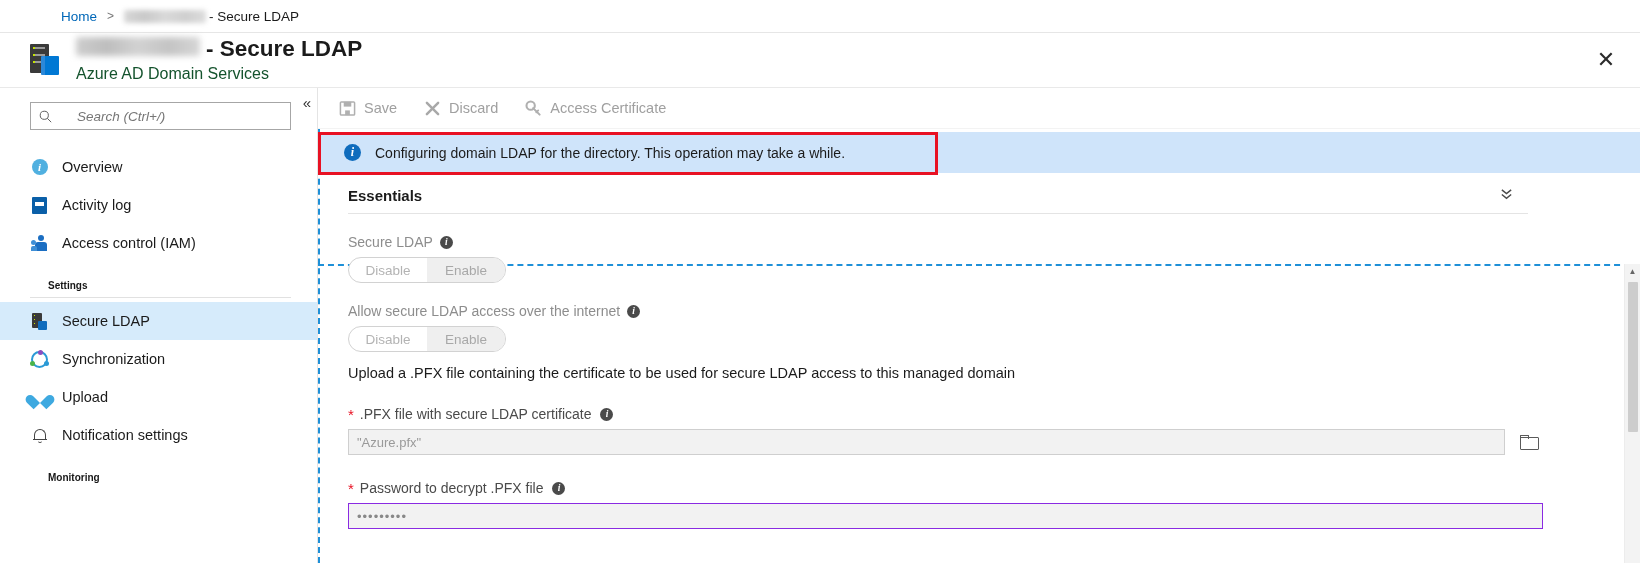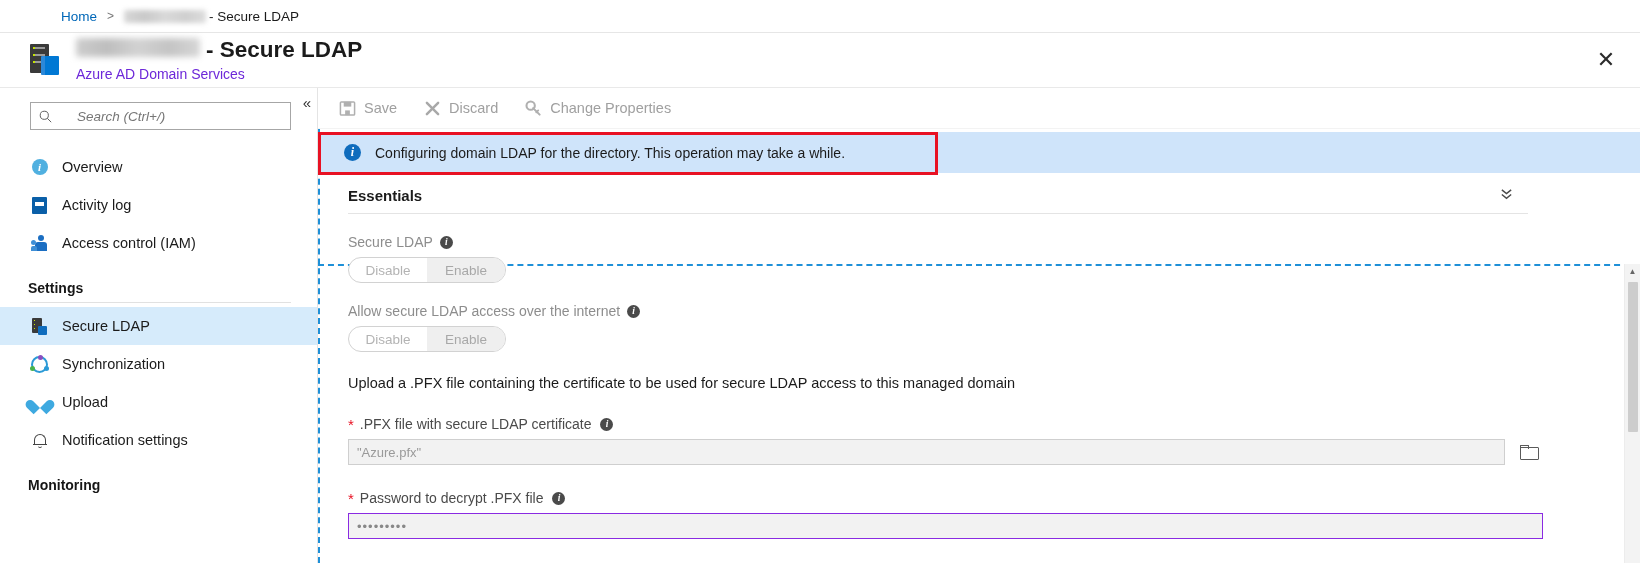--- a/index.html
+++ b/index.html
@@ -77,21 +77,21 @@
   }
   .title-redacted {
     display: inline-block;
     width: 124px; height: 19px;
     background: linear-gradient(90deg,#cdcdcd,#bebebe,#d2d2d2,#c4c4c4,#d6d6d6);
     filter: blur(3px);
     border-radius: 2px;
     margin-right: 6px;
   }
   .title-sub {
-    font-size: 14px; color: #6d28d9; margin-top: 5px;
+    font-size: 16px; color: #14532d; margin-top: 5px;
   }
   .close-x {
     position: absolute; right: 22px; top: 50%;
     transform: translateY(-50%);
     font-size: 22px; color: #2b2b2b; font-weight: 300;
     cursor: pointer; line-height: 1;
     width: 24px; text-align: center;
   }
 
   
@@ -140,22 +140,22 @@
   .menu-item.selected { background: #d6ebfb; }
   .menu-ico {
     width: 19px; height: 19px; flex: 0 0 19px;
     margin-right: 13px;
     position: relative;
     display: flex; align-items: center; justify-content: center;
   }
   .menu-label { white-space: nowrap; }
 
   .menu-group {
-    font-size: 14px; font-weight: 700; color: #161616;
-    padding-left: 28px; margin: 18px 0 6px 0;
+    font-size: 10px; font-weight: 700; color: #161616;
+    padding-left: 48px; margin: 18px 0 6px 0;
   }
   .menu-rule {
     height: 1px; background: #e1e1e1; margin: 0 26px 4px 30px;
   }
 
   
   .ic-info-circle {
     width: 16px; height: 16px; border-radius: 50%;
     background: #50b0e0; color: #fff;
     font-size: 11px; font-weight: 700; font-style: italic;
@@ -323,21 +323,21 @@
   .toggle .opt {
     flex: 1 1 50%;
     height: 100%;
     display: flex; align-items: center; justify-content: center;
     font-size: 13.5px; color: #b3b3b3;
     cursor: default;
   }
   .toggle .opt.active { background: #efefef; color: #a8a8a8; }
 
   .para {
-    margin-top: 23px;
+    margin-top: 13px;
     font-size: 14.5px; color: #1b1b1b;
   }
 
   .req-label {
     margin-top: 25px;
     font-size: 14px; color: #4a4a4a;
     display: flex; align-items: center; gap: 5px;
   }
   .req-star { color: #e81123; font-size: 15px; line-height: 1; margin-right: 1px; }
   .req-label .info-dot { margin-left: 4px; }
@@ -543,21 +543,21 @@
         <span>Discard</span>
       </div>
       <div class="tb-btn">
         <span class="tb-ico">
           <svg width="17" height="17" viewBox="0 0 18 18">
             <circle cx="6" cy="6" r="4.4" fill="none" stroke="#b0b0b0" stroke-width="2.2"></circle>
             <line x1="8.6" y1="8.6" x2="15.5" y2="15.5" stroke="#b0b0b0" stroke-width="2.2" stroke-linecap="round"></line>
             <line x1="12" y1="13" x2="14" y2="11" stroke="#b0b0b0" stroke-width="2" stroke-linecap="round"></line>
           </svg>
         </span>
-        <span>Change Properties</span>
+        <span>Access Certificate</span>
       </div>
     </div>
 
     <div class="dash-col"></div>
     <div class="dash-row"></div>
 
     <div class="banner">
       <span class="banner-ico">i</span>
       <span>Configuring domain LDAP for the directory. This operation may take a while.</span>
     </div>

